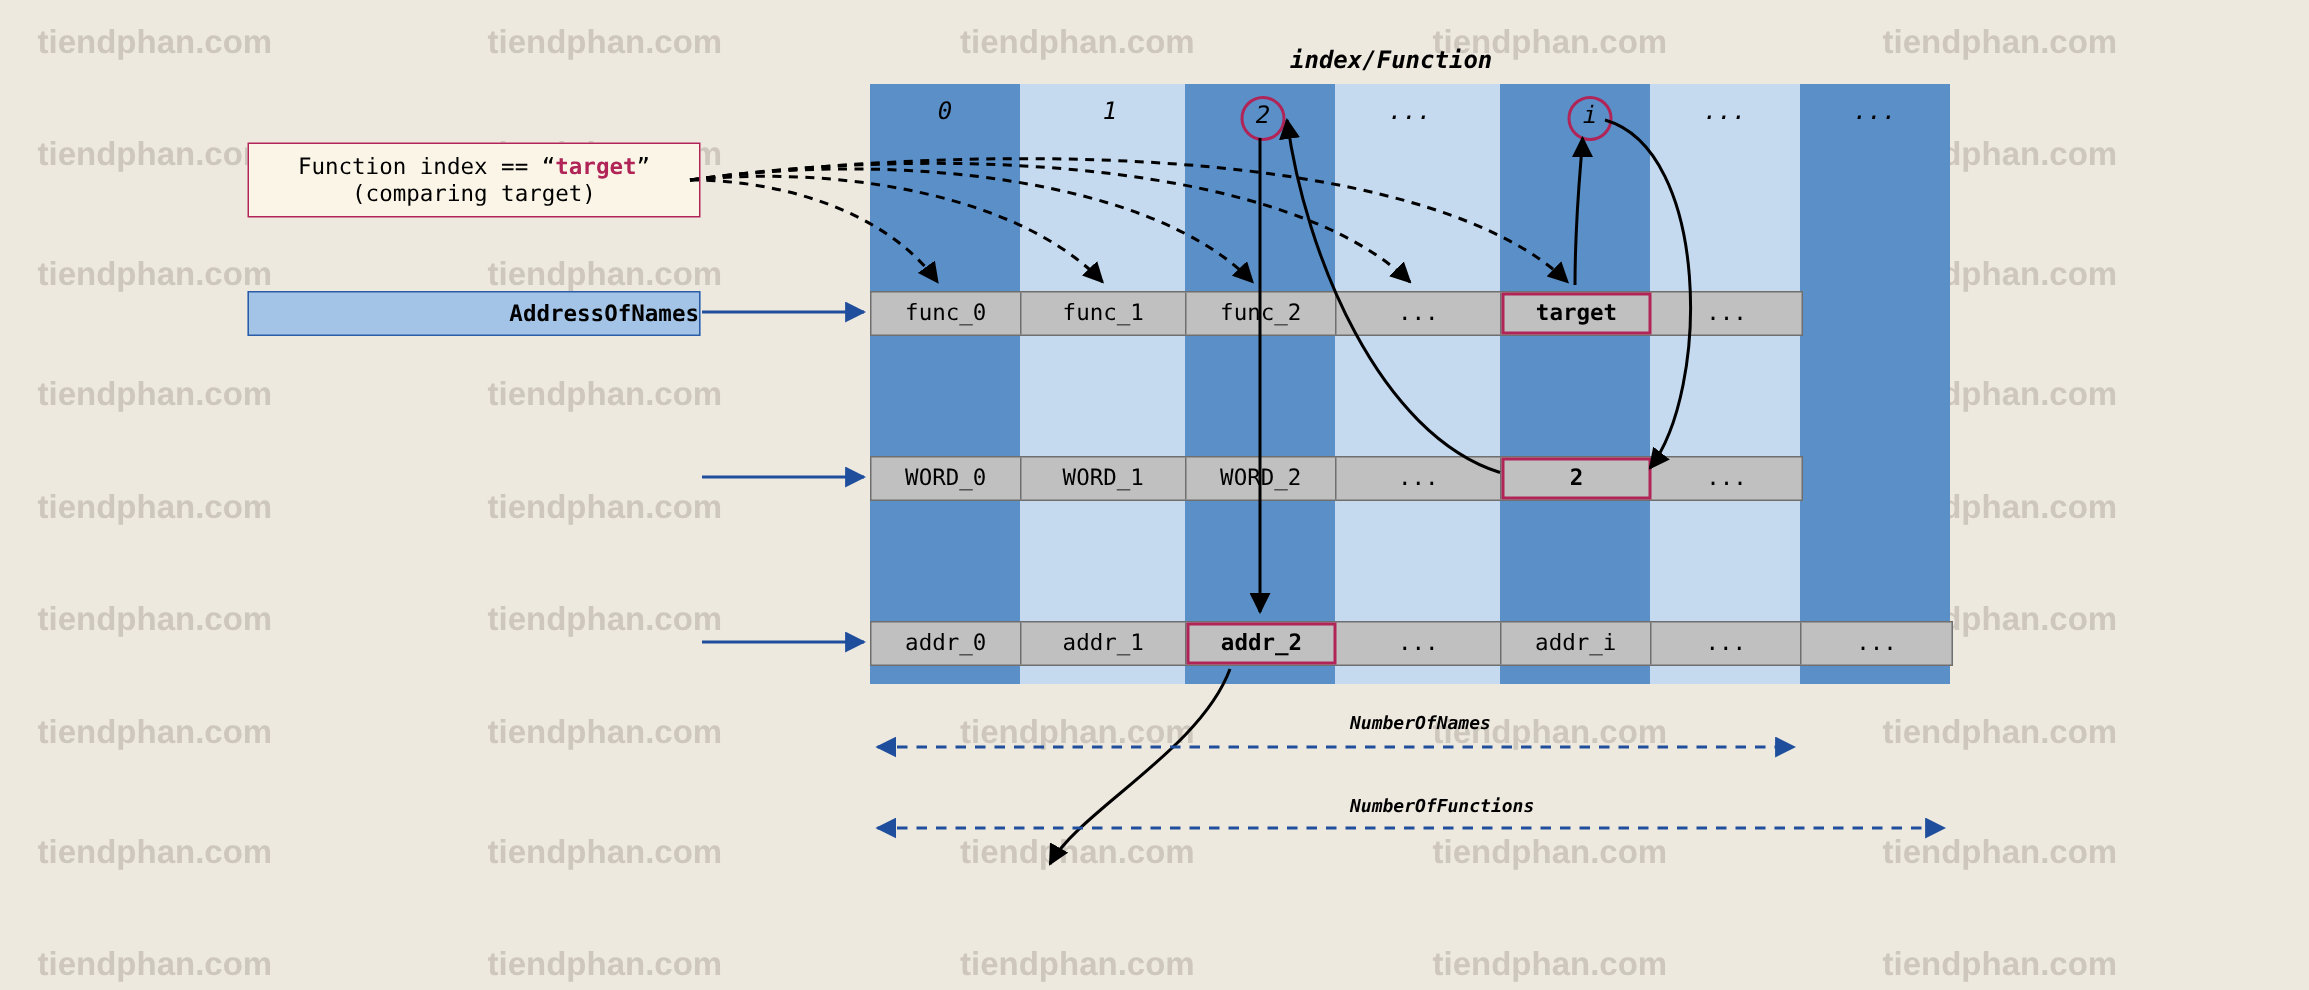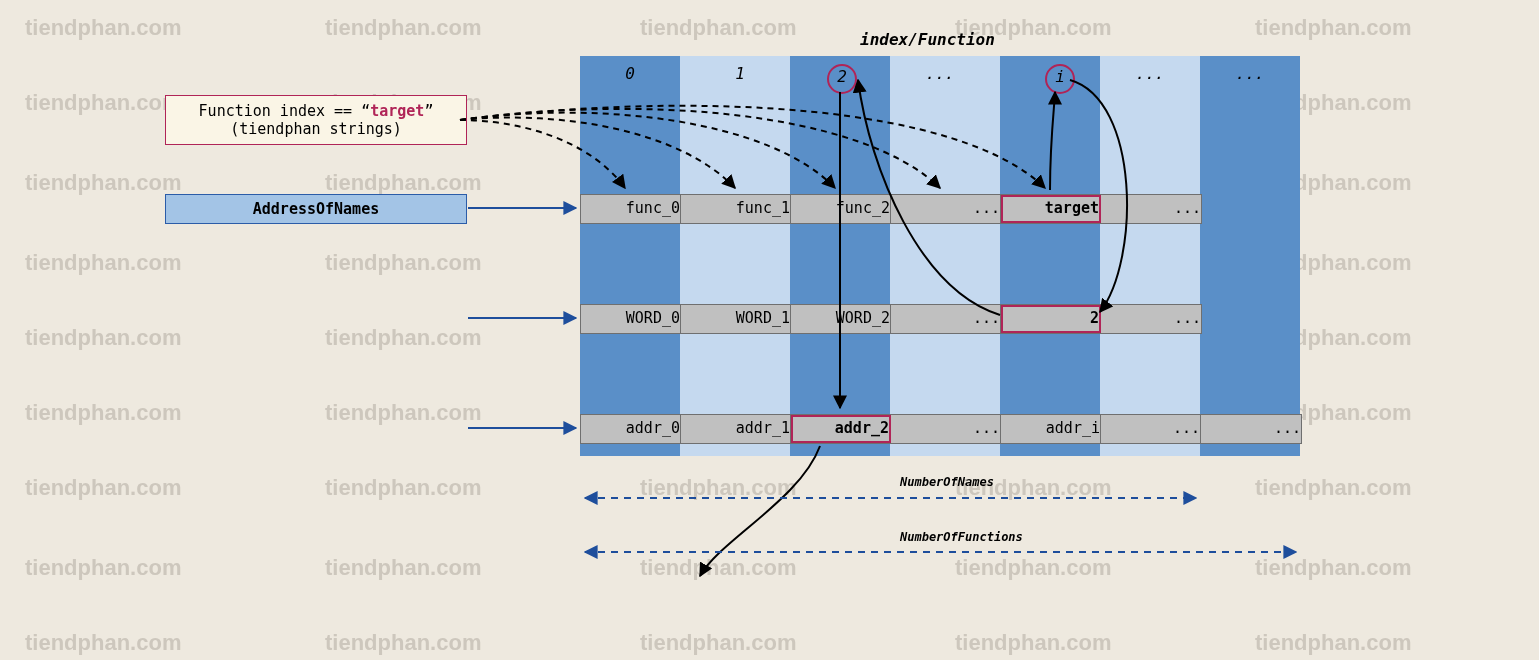--- a/index.html
+++ b/index.html
@@ -21,27 +21,27 @@
   
   .cols{position:absolute;left:580px;top:56px;width:720px;height:400px;display:flex}
   .col{height:100%}
   .col.mid{background:var(--blue-mid)}
   .col.lt{background:var(--blue-light)}
   
   .hdr{position:absolute;top:64px;font-style:italic;font-size:16px;text-align:center;width:100px}
   .hdr.circle{border:2px solid var(--pink);border-radius:50%;width:26px;height:26px;line-height:22px;padding:0}
   .idx-title{position:absolute;left:860px;top:30px;font-style:italic;font-weight:bold;font-size:16px}
   
-  .lbl{position:absolute;left:165px;width:300px;height:28px;line-height:28px;text-align:center;font-weight:bold;font-size:15px;background:var(--label-fill);border:1.5px solid var(--label-border)}
+  .lbl{position:absolute;left:165px;width:300px;height:28px;line-height:28px;text-align:right;font-weight:bold;font-size:15px;background:var(--label-fill);border:1.5px solid var(--label-border)}
   
   .annot{position:absolute;left:165px;top:95px;width:280px;padding:6px 10px;text-align:center;font-size:15px;border:1.5px solid var(--pink);background:var(--annot-bg)}
   .annot .tgt{color:var(--pink);font-weight:bold}
   
   .row{position:absolute;left:580px;height:28px;border:1.5px solid var(--grey-border);background:var(--grey-cell);display:flex}
-  .cell{width:100px;height:100%;box-sizing:border-box;border-right:1.5px solid var(--grey-border);text-align:right;line-height:26px;font-size:15px}
+  .cell{width:100px;height:100%;box-sizing:border-box;border-right:1.5px solid var(--grey-border);text-align:center;line-height:26px;font-size:15px}
   .cell:last-child{border-right:none}
   .cell.hl{border:2.5px solid var(--pink);line-height:22px;font-weight:bold}
   
   .rng{position:absolute;font-style:italic;font-weight:bold;font-size:12px}
   
   .result{position:absolute;left:584px;top:580px;width:190px;height:26px;line-height:26px;text-align:center;font-weight:bold;font-size:15px;border:1.5px solid var(--pink);background:#f4efe0}
   svg.arrows{position:absolute;left:0;top:0;width:1539px;height:660px;pointer-events:none}
 </style>
 </head>
 <body>
@@ -109,21 +109,21 @@
   <div class="hdr" style="left:580px">0</div>
   <div class="hdr" style="left:690px">1</div>
   <div class="hdr circle" style="left:827px">2</div>
   <div class="hdr" style="left:890px">...</div>
   <div class="hdr circle" style="left:1045px">i</div>
   <div class="hdr" style="left:1100px">...</div>
   <div class="hdr" style="left:1200px">...</div>
 
   <div class="annot">
     <span>Function index == “</span><span class="tgt">target</span><span>”</span><br>
-    <span>(tiendphan strings)</span>
+    <span>(comparing target)</span>
   </div>
 
   <div class="lbl" style="top:194px">AddressOfNames</div>
 
   <div class="row" style="top:194px;width:620px">
     <div class="cell">func_0</div>
     <div class="cell" style="width:110px">func_1</div>
     <div class="cell">func_2</div>
     <div class="cell" style="width:110px">...</div>
     <div class="cell hl">target</div>

